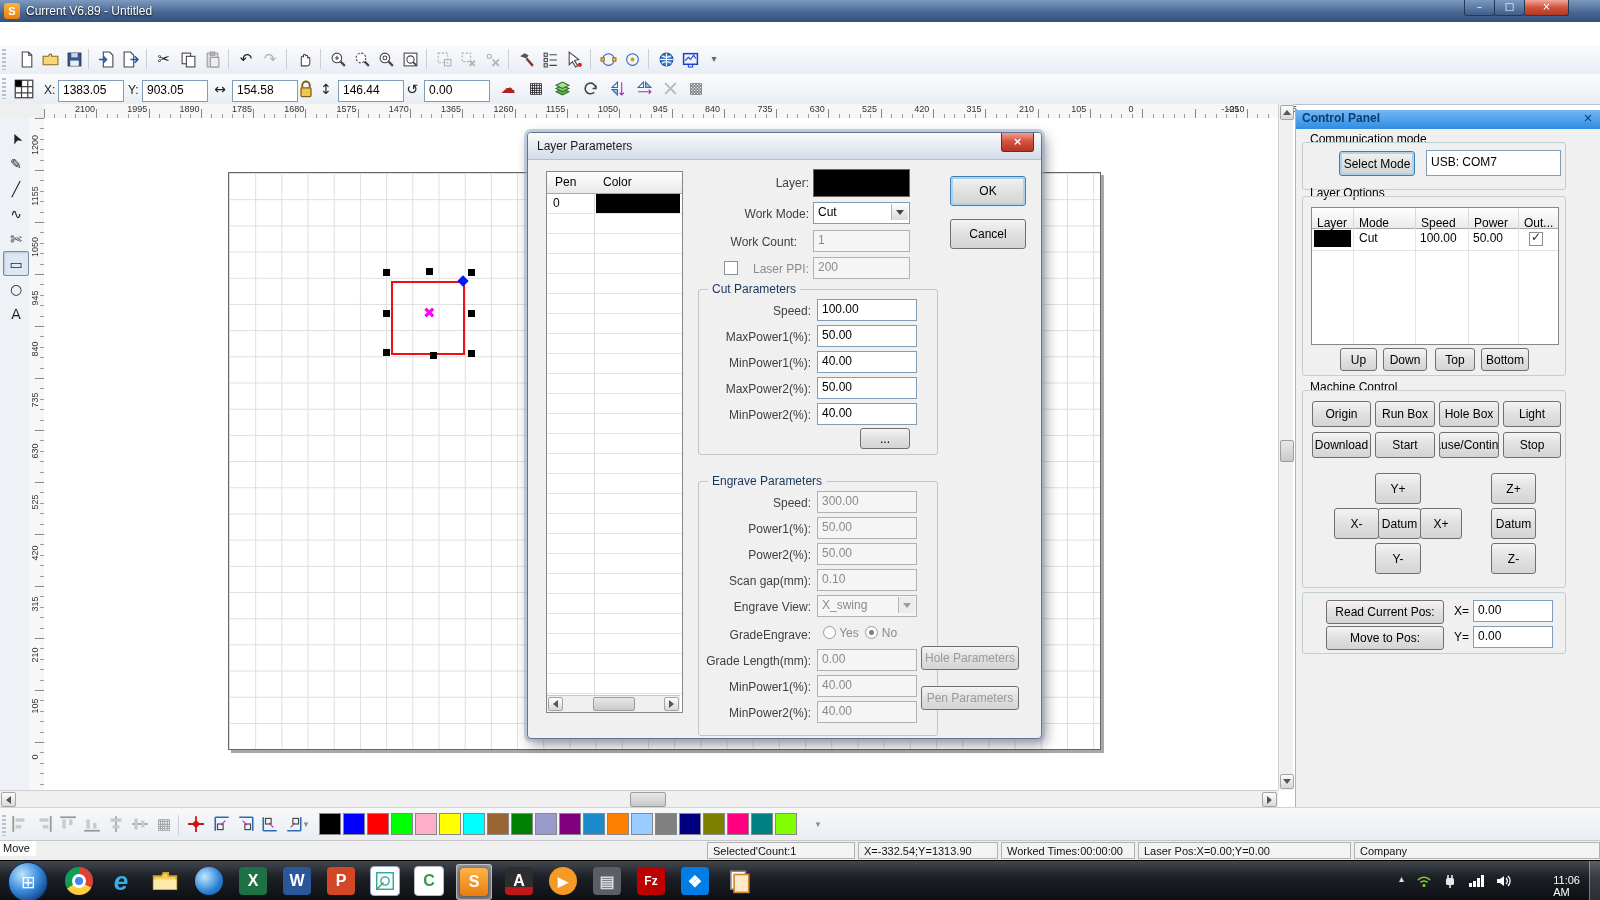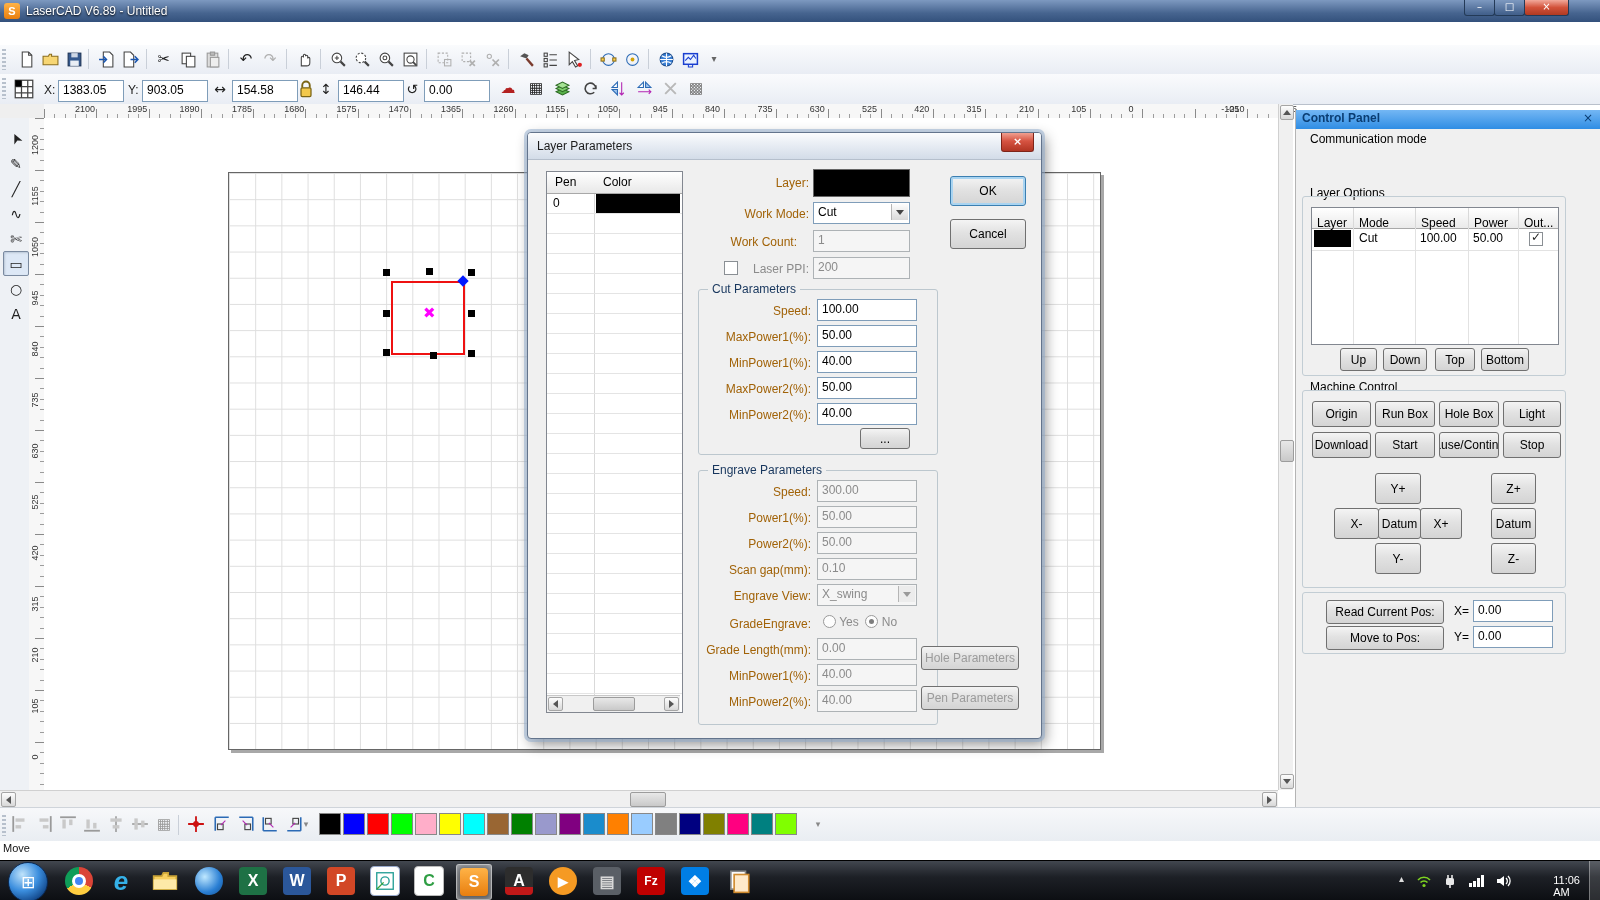--- a/index.html
+++ b/index.html
@@ -96,21 +96,21 @@
     background:linear-gradient(#f0a090,#d65341 45%,#b13523);color:#fff;text-align:center;line-height:16px;font-size:11px;font-weight:bold;}
   .pen-table{position:absolute;left:18px;top:38px;width:135px;height:540px;background:#fff;border:1px solid #828790;
     background-image:linear-gradient(to right,transparent 47px,#d9d9d9 47px,#d9d9d9 48px,transparent 48px);}
   .pt-h{height:21px;border-bottom:1px solid #a8a8a8;background:linear-gradient(#ffffff,#e8e8e8);display:flex;}
   .pt-h span{padding:3px 0 0 8px;}
   .pt-h .pt-h1{width:40px;}
   .pt-row{height:19px;border-bottom:1px solid #e4e4e4;position:relative;}
   .pt-c1{position:absolute;left:6px;top:2px;}
   .pt-c2{position:absolute;left:49px;top:0;width:84px;height:19px;}
   .pt-scroll{position:absolute;left:0px;bottom:0px;width:133px;height:16px;background:#f0f0f0;border-top:1px solid #c8c8c8;}
-  .lbl{position:absolute;text-align:right;color:#a16207;}
+  .lbl{position:absolute;text-align:right;color:#404040;}
   .din{position:absolute;height:18px;border:1px solid #7f9db9;background:#fff;padding:1px 4px;line-height:16px;}
   .din.dis{border-color:#adb2b5;background:#f5f5f5;color:#8b8b8b;}
   .dd-arrow{position:absolute;right:1px;top:1px;width:16px;height:16px;background:linear-gradient(#fdfdfd,#d9d9d9);
     border-left:1px solid #b5b5b5;display:flex;align-items:center;justify-content:center;}
   .dd-arrow i{width:0;height:0;border-left:4px solid transparent;border-right:4px solid transparent;border-top:5px solid #444;}
   .din.dis .dd-arrow{background:#ececec;}
   .din.dis .dd-arrow i{border-top-color:#9a9a9a;}
   .grp{position:absolute;border:1px solid #bcc7ce;border-radius:3px;}
   .grp-t{position:absolute;left:9px;top:-8px;background:#f0f0f0;padding:0 4px;color:#17365d;}
   .btn{position:absolute;border:1px solid #707070;border-radius:3px;background:linear-gradient(#f4f4f4,#e2e2e2 45%,#d4d4d4);
@@ -162,21 +162,21 @@
   .showdesk{position:absolute;right:0;top:0;width:10px;height:40px;background:rgba(255,255,255,.13);border-left:1px solid rgba(255,255,255,.35);}
   .hint-right{position:absolute;left:0px;top:841px;font-size:11px;color:#111;background:#fff;padding:1px 6px 2px 3px;}
 </style>
 </head>
 <body>
 
 <div class="screen">
 
   <div class="titlebar">
     <div class="app-icon">S</div>
-    <span class="title-text">LaserCAD V6.89 - Untitled</span>
+    <span class="title-text">Current V6.89 - Untitled</span>
     <div class="winbtn min"><span class="g">–</span></div>
     <div class="winbtn max"><span class="g">□</span></div>
     <div class="winbtn close"><span class="g">×</span></div>
   </div>
 
 
   <div class="toolbar1">
     <div class="tgrip"></div>
     <div class="tbtn" style="left:14px">
         <svg viewBox="0 0 16 16">
@@ -593,21 +593,21 @@
       <div class="din" style="left:118px;top:35px;width:90px">50.00</div>
       <span class="lbl" style="left:4px;top:66px;width:108px">MinPower1(%):</span>
       <div class="din" style="left:118px;top:61px;width:90px">40.00</div>
       <span class="lbl" style="left:4px;top:92px;width:108px">MaxPower2(%):</span>
       <div class="din" style="left:118px;top:87px;width:90px">50.00</div>
       <span class="lbl" style="left:4px;top:118px;width:108px">MinPower2(%):</span>
       <div class="din" style="left:118px;top:113px;width:90px">40.00</div>
       <div class="btn" style="left:161px;top:138px;width:48px;height:19px">...</div>
     </div>
 
-    <div class="grp" style="left:170px;top:337px;width:238px;height:253px">
+    <div class="grp" style="left:170px;top:348px;width:238px;height:253px">
       <span class="grp-t">Engrave Parameters</span>
       <span class="lbl" style="left:4px;top:14px;width:108px">Speed:</span>
       <div class="din dis" style="left:118px;top:9px;width:90px">300.00</div>
       <span class="lbl" style="left:4px;top:40px;width:108px">Power1(%):</span>
       <div class="din dis" style="left:118px;top:35px;width:90px">50.00</div>
       <span class="lbl" style="left:4px;top:66px;width:108px">Power2(%):</span>
       <div class="din dis" style="left:118px;top:61px;width:90px">50.00</div>
       <span class="lbl" style="left:4px;top:92px;width:108px">Scan gap(mm):</span>
       <div class="din dis" style="left:118px;top:87px;width:90px">0.10</div>
       <span class="lbl" style="left:4px;top:118px;width:108px">Engrave View:</span>
@@ -638,20 +638,24 @@
     <div class="btn dis" style="left:393px;top:553px;width:96px;height:22px">Pen Parameters</div>
   </div>
 
   <div class="cpanel">
     <div class="cp-head">
       <span>Control Panel</span>
       <span class="cp-close g">×</span>
     </div>
 
     <span style="position:absolute;left:14px;top:22px">Communication mode</span>
+    <div class="cp-grp" style="left:6px;top:32px;width:262px;height:46px">
+      <div class="btn focus" style="left:36px;top:8px;width:74px;height:23px">Select Mode</div>
+      <div class="din" style="left:123px;top:7px;width:125px;height:22px;line-height:20px">USB: COM7</div>
+    </div>
 
     <span style="position:absolute;left:14px;top:76px">Layer Options</span>
     <div class="cp-grp" style="left:6px;top:86px;width:262px;height:178px">
       <div class="lo-table" style="left:8px;top:10px;width:246px;height:136px">
         <div class="lo-h">
           <span style="width:42px">Layer</span>
           <span style="width:62px">Mode</span>
           <span style="width:53px">Speed</span>
           <span style="width:50px">Power</span>
           <span style="width:37px;border-right:none">Out...</span>
@@ -806,20 +810,27 @@
         <span class="swatch" style="left: 384px; background: rgb(128, 128, 0);"></span>
         <span class="swatch" style="left: 408px; background: rgb(255, 0, 128);"></span>
         <span class="swatch" style="left: 432px; background: rgb(0, 128, 128);"></span>
         <span class="swatch" style="left: 456px; background: rgb(128, 255, 0);"></span>
       </div>
     <div class="bb-icon" style="left:812px;width:12px">
         <span class="ch g" style="font-size:9px;color:#888">▾</span>
       </div>
   </div>
 
+  <div class="statusbar">
+    <div class="spane" style="left:707px;width:148px">Selected'Count:1</div>
+    <div class="spane" style="left:858px;width:140px">X=-332.54;Y=1313.90</div>
+    <div class="spane" style="left:1001px;width:134px">Worked Times:00:00:00</div>
+    <div class="spane" style="left:1138px;width:213px">Laser Pos:X=0.00;Y=0.00</div>
+    <div class="spane" style="left:1354px;width:246px">Company</div>
+  </div>
   <div class="hint-right">Move</div>
 
   <div class="taskbar">
     <div class="orb">
         <span class="g">⊞</span>
       </div>
     <div class="tb-app" style="left:62px">
       <div class="ticon" style="border-radius:50%;background:conic-gradient(#db4437 0 33%,#ffcd40 33% 66%,#0f9d58 66% 100%);position:relative">
         <span style="position:absolute;left:7px;top:7px;width:14px;height:14px;border-radius:50%;background:#fff"></span>
         <span style="position:absolute;left:10px;top:10px;width:8px;height:8px;border-radius:50%;background:#4285f4"></span>

